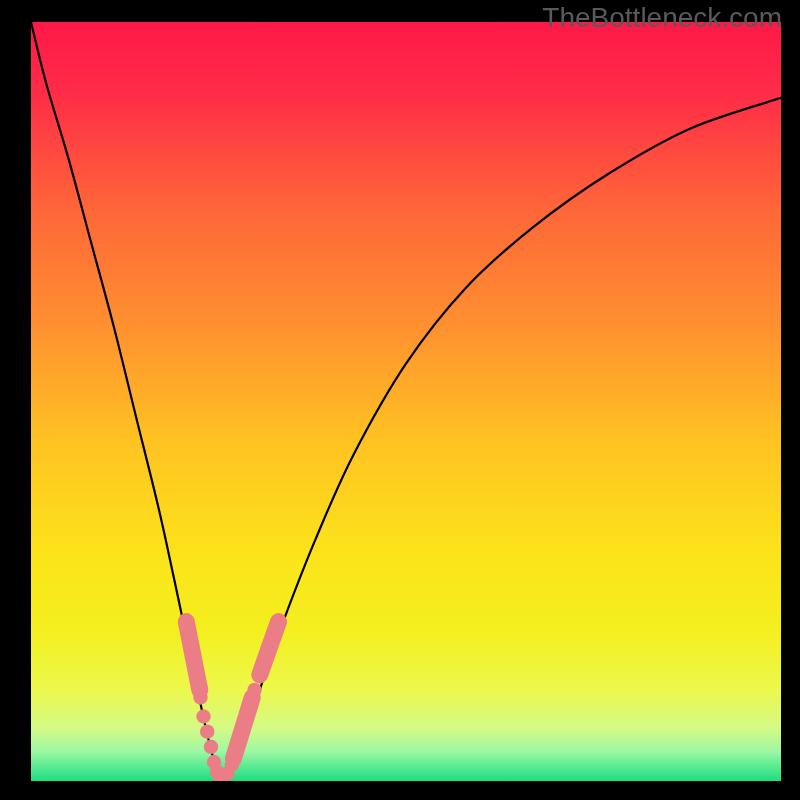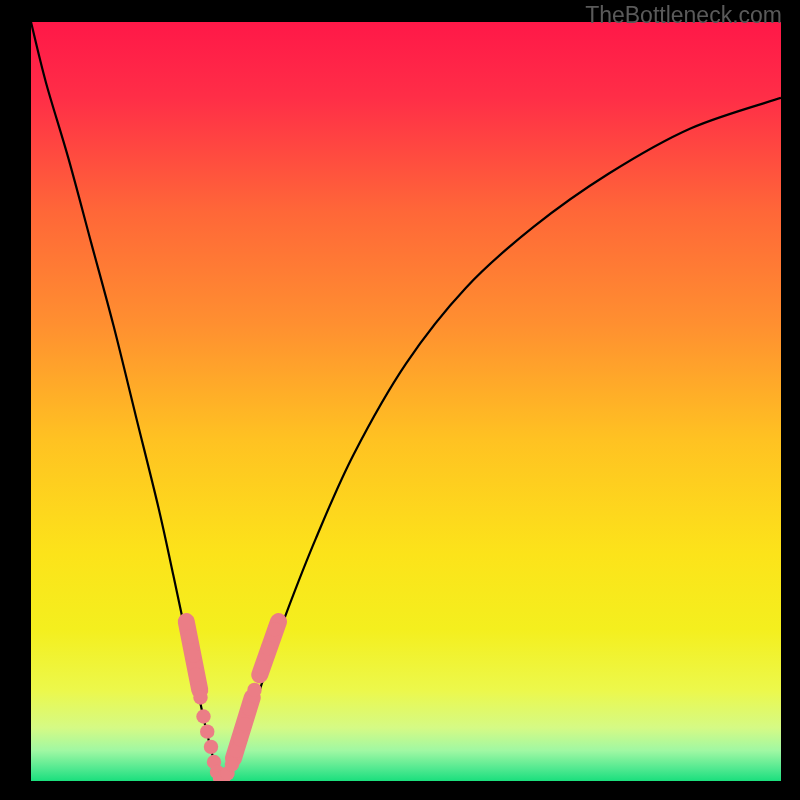--- a/index.html
+++ b/index.html
@@ -23,21 +23,21 @@
       left: 0;
       top: 0;
       width: 100%;
       height: 100%;
     }
     .watermark {
       position: absolute;
       top: 2px;
       right: 18px;
       font-family: Arial, sans-serif;
-      font-size: 23px;
+      font-size: 28px;
       color: #5a5a5a;
       font-weight: normal;
       z-index: 10;
     }
     svg.curves {
       position: absolute;
       left: 0;
       top: 0;
       width: 100%;
       height: 100%;

